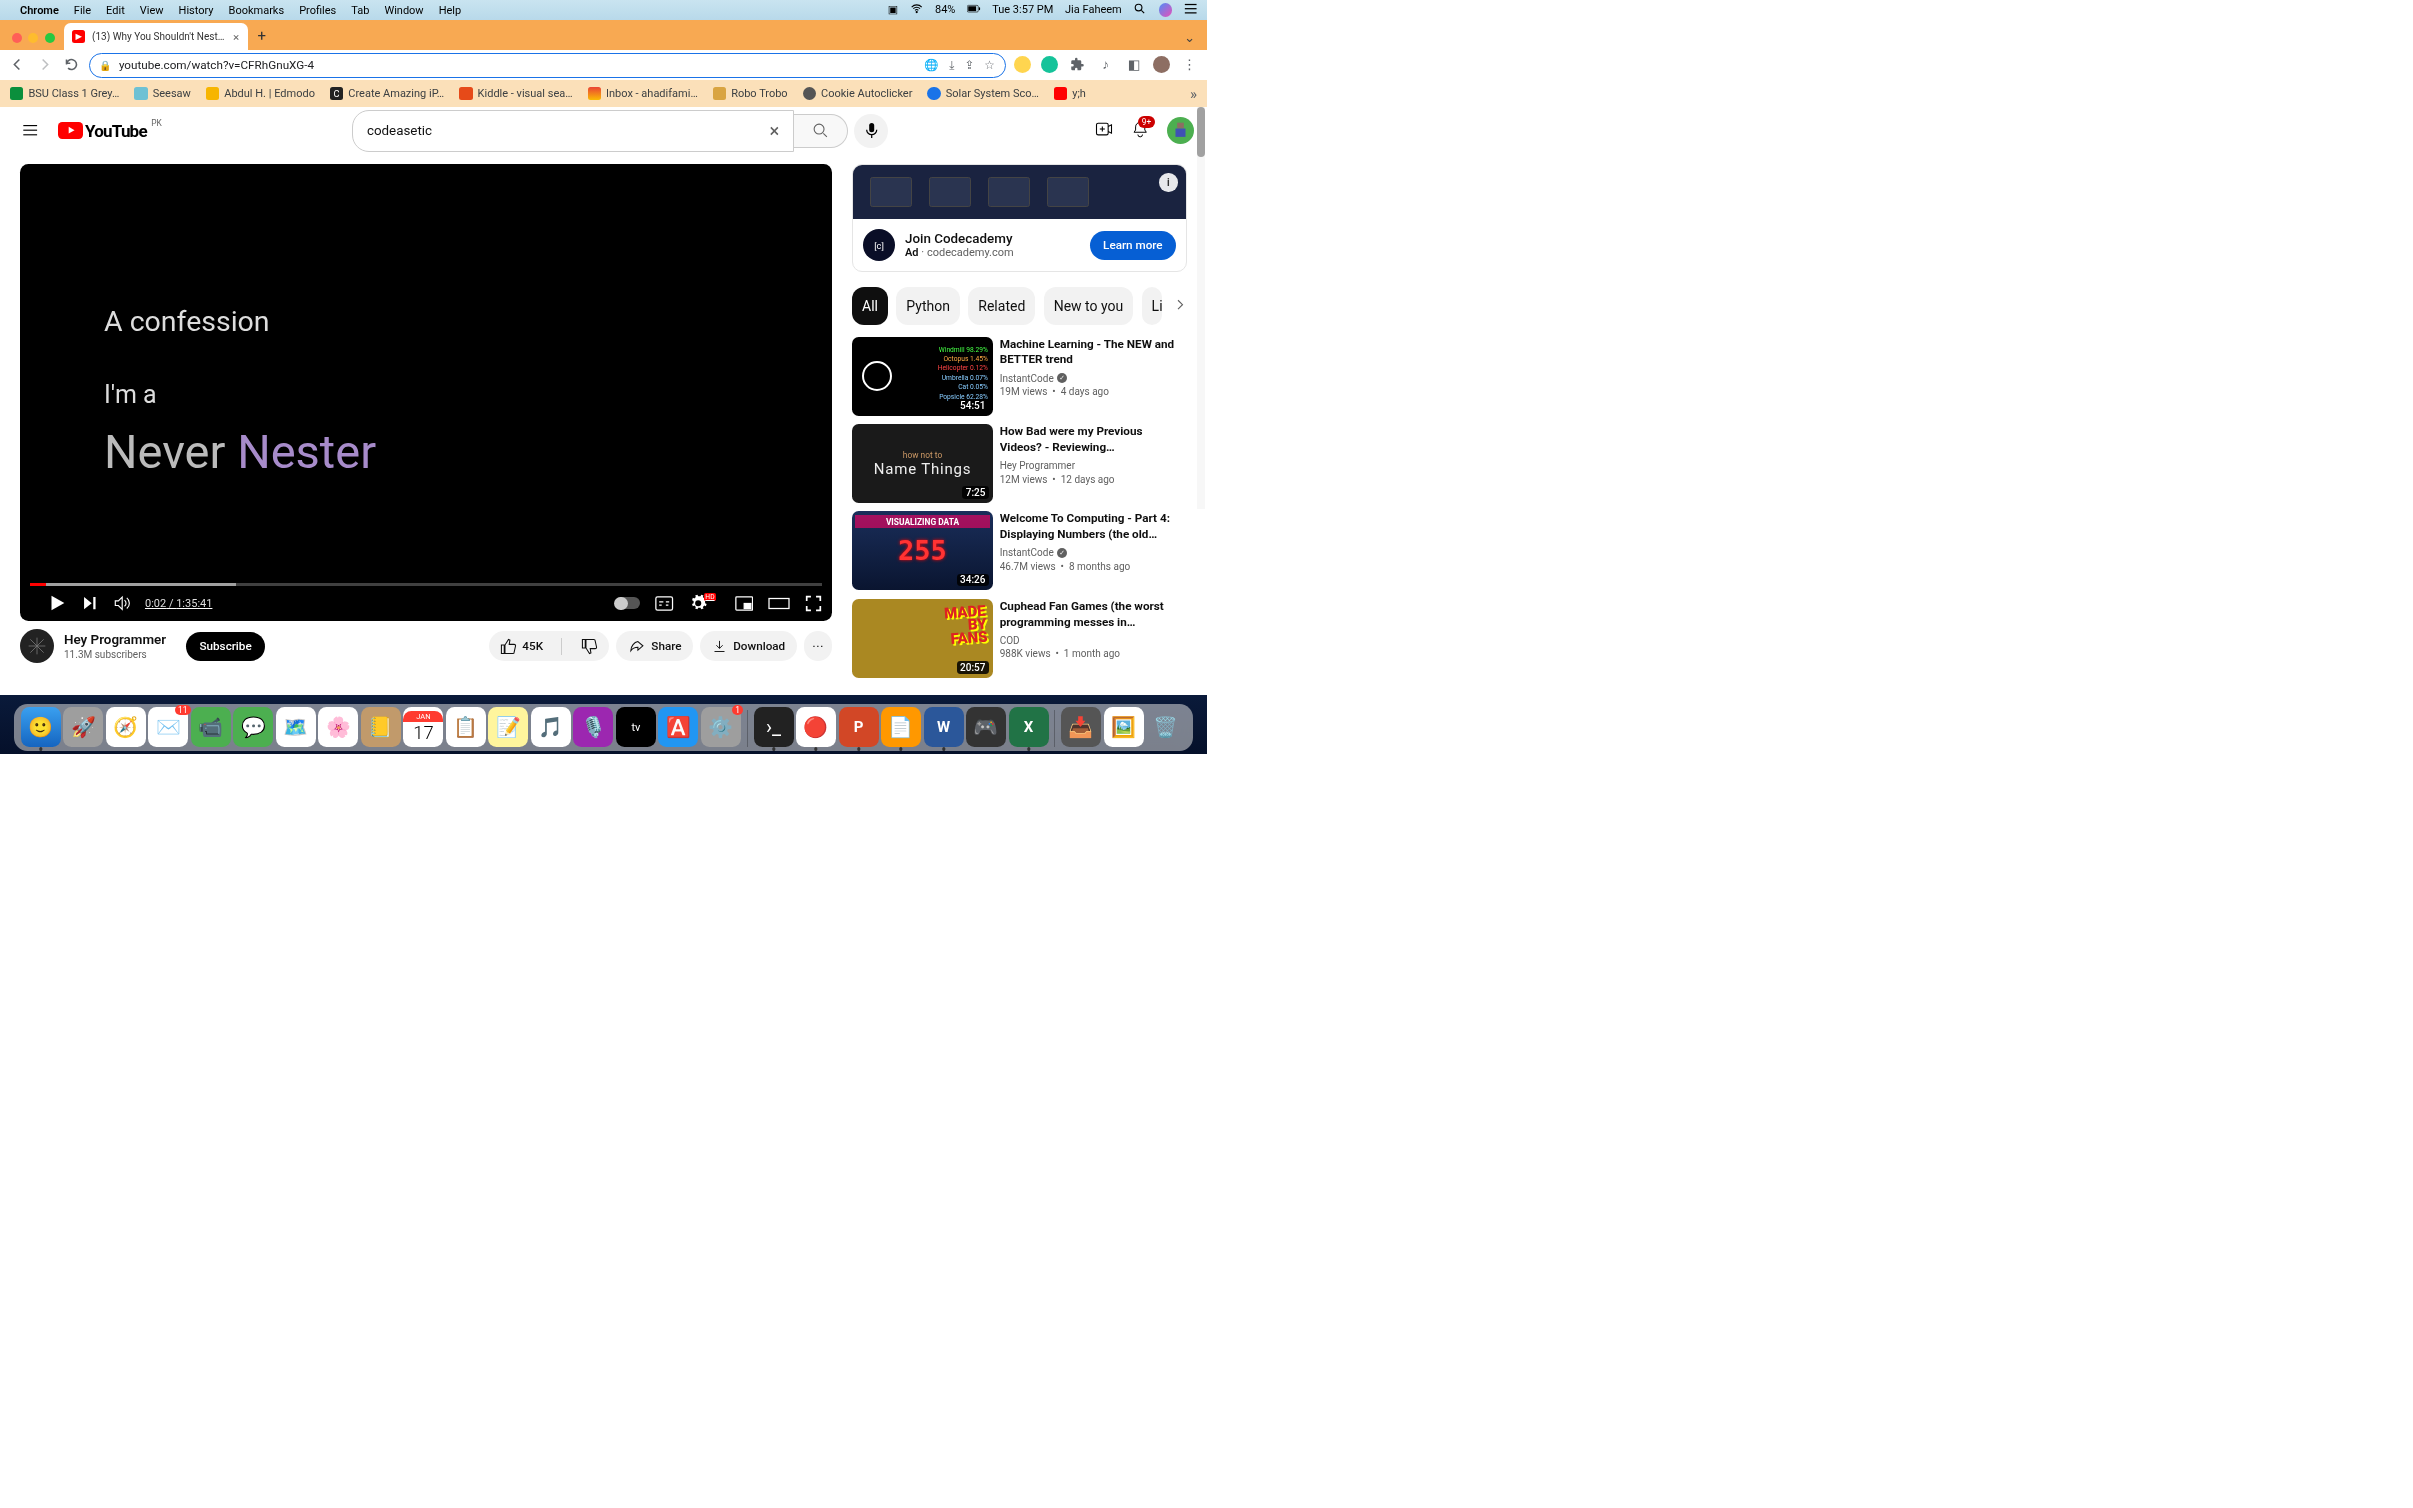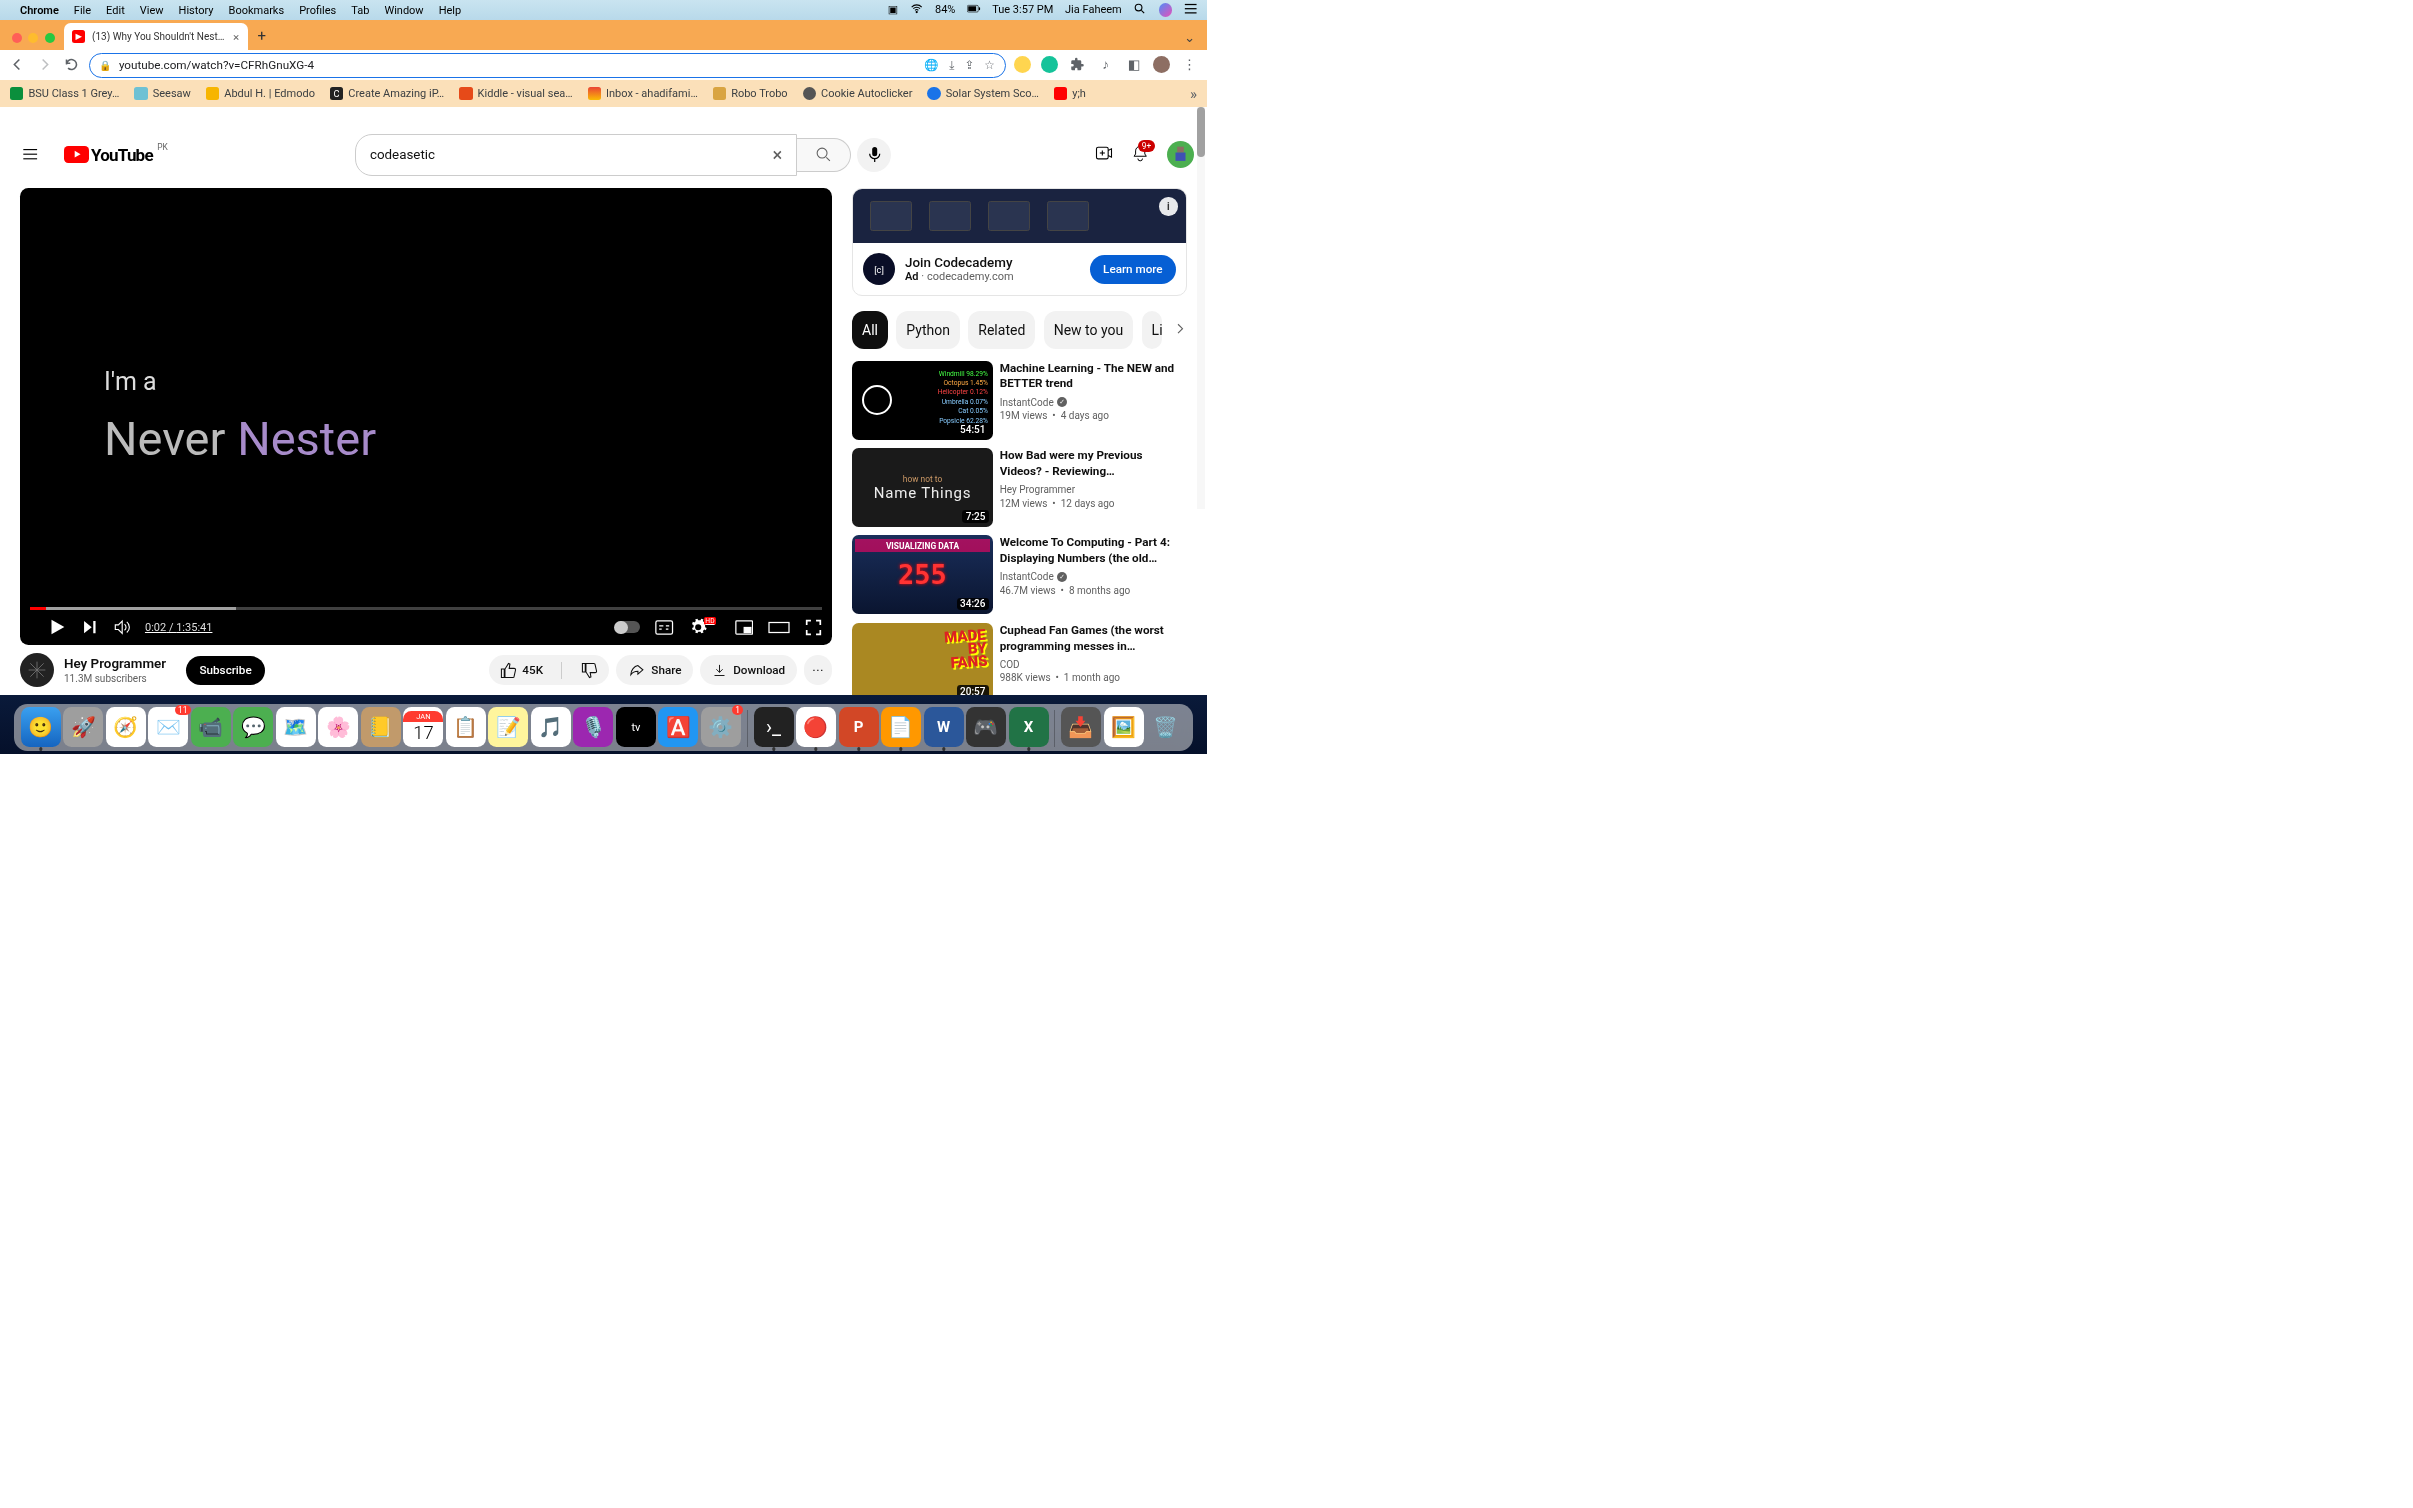--- a/index.html
+++ b/index.html
@@ -30,21 +30,21 @@
 .omnibox { flex:1; height:25px; border:1.7px solid #1a73e8; border-radius:13.4px; display:flex; align-items:center; padding:0 10px; gap:6.7px; font-size:11.7px; color:#202124;}
 .omnibox .lock{font-size:10px;color:#5f6368;}
 .ext-icons{ display:flex; gap:10px; align-items:center;}
 .ext-icons .ei{width:17px;height:17px;border-radius:50%;}
 .bookmarks-bar{ height:27px; background:#fbe0b9; display:flex; align-items:center; padding:0 10px; gap:15px; font-size:11px; color:#3c4043; overflow:hidden;}
 .bk{display:flex;align-items:center;gap:5px;white-space:nowrap;}
 .bk .bi{width:13.4px;height:13.4px;border-radius:2.5px;}
 .bk-more{margin-left:auto;font-size:15px;color:#5f6368;}
 
 
-.yt-header{ height:47px; display:flex; align-items:center; padding:0 13.4px; gap:17px; background:#fff;margin-top:24px;}
+.yt-header{ height:47px; display:flex; align-items:center; padding:0 13.4px; gap:11px; background:#fff;}
 .yt-menu-btn{width:34px;height:34px;display:flex;align-items:center;justify-content:center;}
 .yt-logo{display:flex;align-items:center;gap:1.7px;position:relative;}
 .yt-logo .play{width:25px;height:17px;background:#f00;border-radius:4.2px;display:flex;align-items:center;justify-content:center;}
 .yt-logo .txt{font-weight:700;font-size:17px;letter-spacing:-0.8px;color:#000;}
 .yt-logo .cc{font-size:8.4px;color:#666;position:absolute;top:-2.5px;right:-15px;}
 .yt-search-wrap{flex:1;display:flex;justify-content:center;}
 .yt-search{display:flex;align-items:center;max-width:536px;width:100%;}
 .yt-search-box{flex:1;height:42px;border:0.8px solid #ccc;border-radius:17px 0 0 17px;padding:0 13.4px;display:flex;align-items:center;font-size:13.4px;color:#111;}
 .yt-clear{margin-left:auto;color:#606060;font-size:18.4px;}
 .yt-search-btn{width:54px;height:34px;border:0.8px solid #ccc;border-left:none;border-radius:0 17px 17px 0;background:#f8f8f8;display:flex;align-items:center;justify-content:center;}
@@ -357,20 +357,21 @@
           <rect x="3" y="9" width="12" height="10" fill="#3f51b5"></rect>
         </svg>
     </div>
   </div>
 </div>
 
 <div class="yt-content">
   <div class="main-col">
     <div class="player">
       <div class="player-inner">
+        <div class="l1">A confession</div>
         <div class="l2">I'm a</div>
         <div class="l3"><span class="w1">Never</span> <span class="w2">Nester</span></div>
       </div>
       <div class="progress">
           <div class="loaded"></div>
           <div class="played"></div>
         </div>
       <div class="controls">
         <span class="ctrl">
             <svg width="22" height="22" viewBox="0 0 24 24" fill="#fff">

